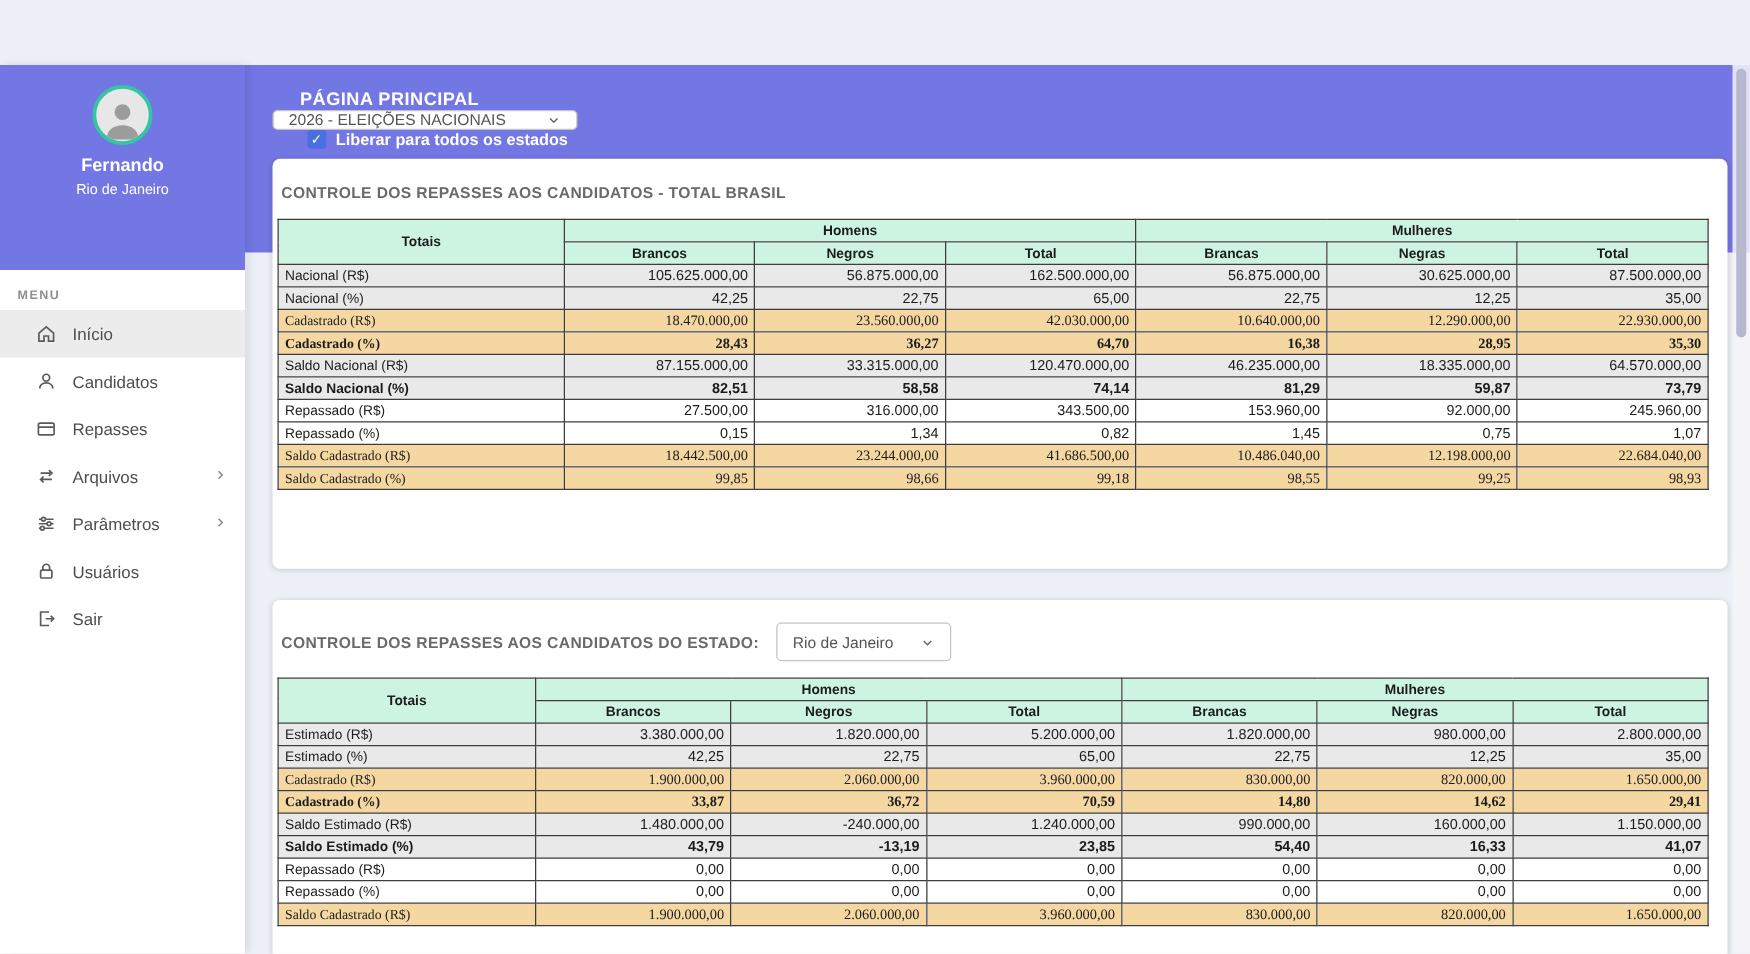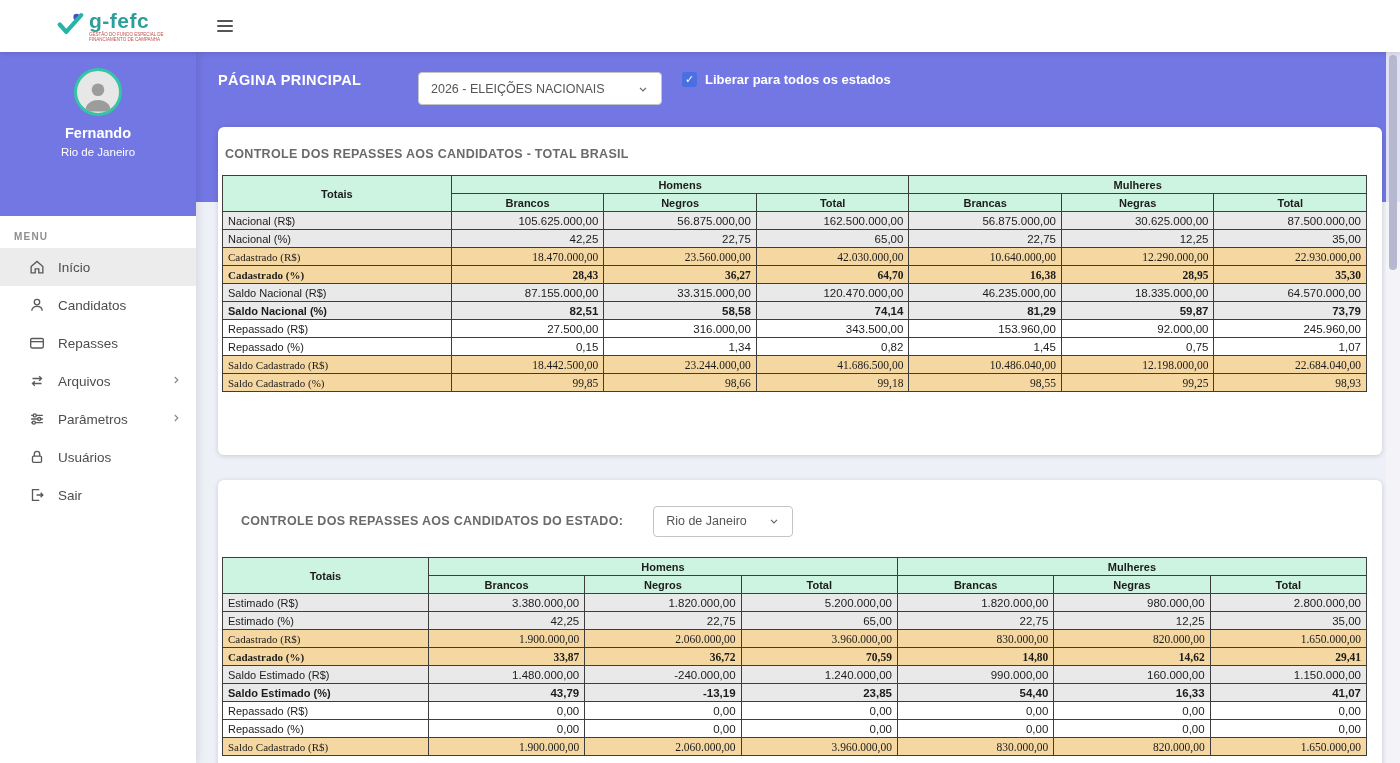--- a/index.html
+++ b/index.html
@@ -29,41 +29,41 @@
   .user-name { color:#fff; font-weight:bold; font-size:14.5px; margin-top:9px; }
   .user-state { color:#fff; font-size:11.5px; margin-top:5px; }
   .menu-label { margin:15px 0 6px 14px; font-size:10px; color:#8f8f8f; letter-spacing:1.2px; font-weight:bold; }
   .menu-item { display:flex; align-items:center; height:38px; padding-left:28px; gap:12px;
                color:#4d4d4d; font-size:13.5px; cursor:pointer; position:relative; }
   .menu-item.active { background:#ececec; }
   .menu-item svg { flex:0 0 auto; }
   .mi-chev { position:absolute; right:14px; top:12px; }
 
   
-  .page-header { position:absolute; top:72px; left:218px; height:34px; display:flex; align-items:flex-start; z-index:5; }
+  .page-header { position:absolute; top:72px; left:218px; height:34px; display:flex; align-items:center; z-index:5;flex-direction:column; }
   .page-title { color:#fff; font-weight:bold; font-size:14.5px; letter-spacing:.4px; width:200px; }
   .select { background:#fff; border:1px solid #c4c4c4; border-radius:4px; height:33px;
             display:flex; align-items:center; justify-content:space-between; padding:0 12px;
             font-size:12.5px; color:#555; cursor:pointer; }
   .select.election { width:244px;gap:31px; }
   .select.state { width:140px; height:31px; }
   .chk { display:flex; align-items:center; gap:8px; margin-left:20px; cursor:pointer; }
   .chk-box { width:15px; height:15px; background:#4a6fe0; border-radius:3px; color:#fff;
              display:flex; align-items:center; justify-content:center; }
   .chk-box::after { content:"✓"; font-size:11px; font-weight:bold; }
   .chk-label { color:#fff; font-size:13px; font-weight:bold; }
 
   
   .card { position:absolute; left:218px; width:1164px; background:#fff; border-radius:6px;
           box-shadow:0 1px 5px rgba(0,0,0,.16); z-index:10; padding:18px 15px 20px 4px; }
   .card1 { top:127px; height:328px; }
   .card2 { top:480px; height:380px; }
   .card-title { color:#6a6a6a; font-weight:bold; font-size:12.5px; letter-spacing:.3px; margin:2px 0 14px 3px; }
   .card2-header { display:flex; align-items:center; gap:14px; margin:0 0 13px 3px; }
-  .card2-header .card-title { margin:16px; }
+  .card2-header .card-title { margin:0; }
 
   
   table.data { border-collapse:collapse; width:100%; table-layout:fixed; font-size:11.5px; color:#1c1c1c; }
   table.data th, table.data td { border:1px solid #3d3d3d; padding:2.5px 5px; height:16px; overflow:hidden; white-space:nowrap; }
   table.data thead th { background:#cdf3e1; font-weight:bold; text-align:center; font-size:11px; }
   td.lbl { text-align:left; font-size:11px; }
   td.num { text-align:right; }
   tr.row-gray td { background:#e9e9e9; }
   tr.row-orange td { background:#f5d7a1;font-family:Liberation Serif, serif; }
   tr.row-white td { background:#fff; }
@@ -74,39 +74,20 @@
   
   .scrollbar { position:absolute; right:0; top:52px; width:14px; height:711px;
                background:rgba(244,244,248,.85); z-index:25; }
   .scroll-thumb { position:absolute; left:3px; top:3px; width:8px; height:215px; border-radius:4px; background:#b6b8cf; cursor:pointer; }
 </style>
 </head>
 <body>
 
 <div id="app">
 
-  <header class="topbar">
-    <div class="logo">
-      <span>
-        <svg width="28" height="25" viewBox="0 0 30 26">
-          <circle cx="22" cy="5" r="3.4" fill="#4250c8"></circle>
-          <path d="M4 13 l7 8 L27 3" stroke="#28b3a6" stroke-width="4.5" fill="none" stroke-linecap="round" stroke-linejoin="round"></path>
-        </svg>
-      </span>
-      <span class="logo-text-wrap">
-        <span class="logo-text">g-fefc</span>
-        <span class="logo-tagline">GESTÃO DO FUNDO ESPECIAL DE FINANCIAMENTO DE CAMPANHA</span>
-      </span>
-    </div>
-    <div class="hamburger">
-      <span></span>
-        <span></span>
-        <span></span>
-    </div>
-  </header>
 
   <div class="purple-band"></div>
 
   <aside class="sidebar">
     <div class="user-section">
       <div class="avatar">
         <svg viewBox="0 0 24 24" width="36" height="36">
           <circle cx="12" cy="8.5" r="4.2" fill="#9c9c9c"></circle>
           <path d="M3.5 23 c0-5 3.8-7.6 8.5-7.6 s8.5 2.6 8.5 7.6 Z" fill="#9c9c9c"></path>
         </svg>

